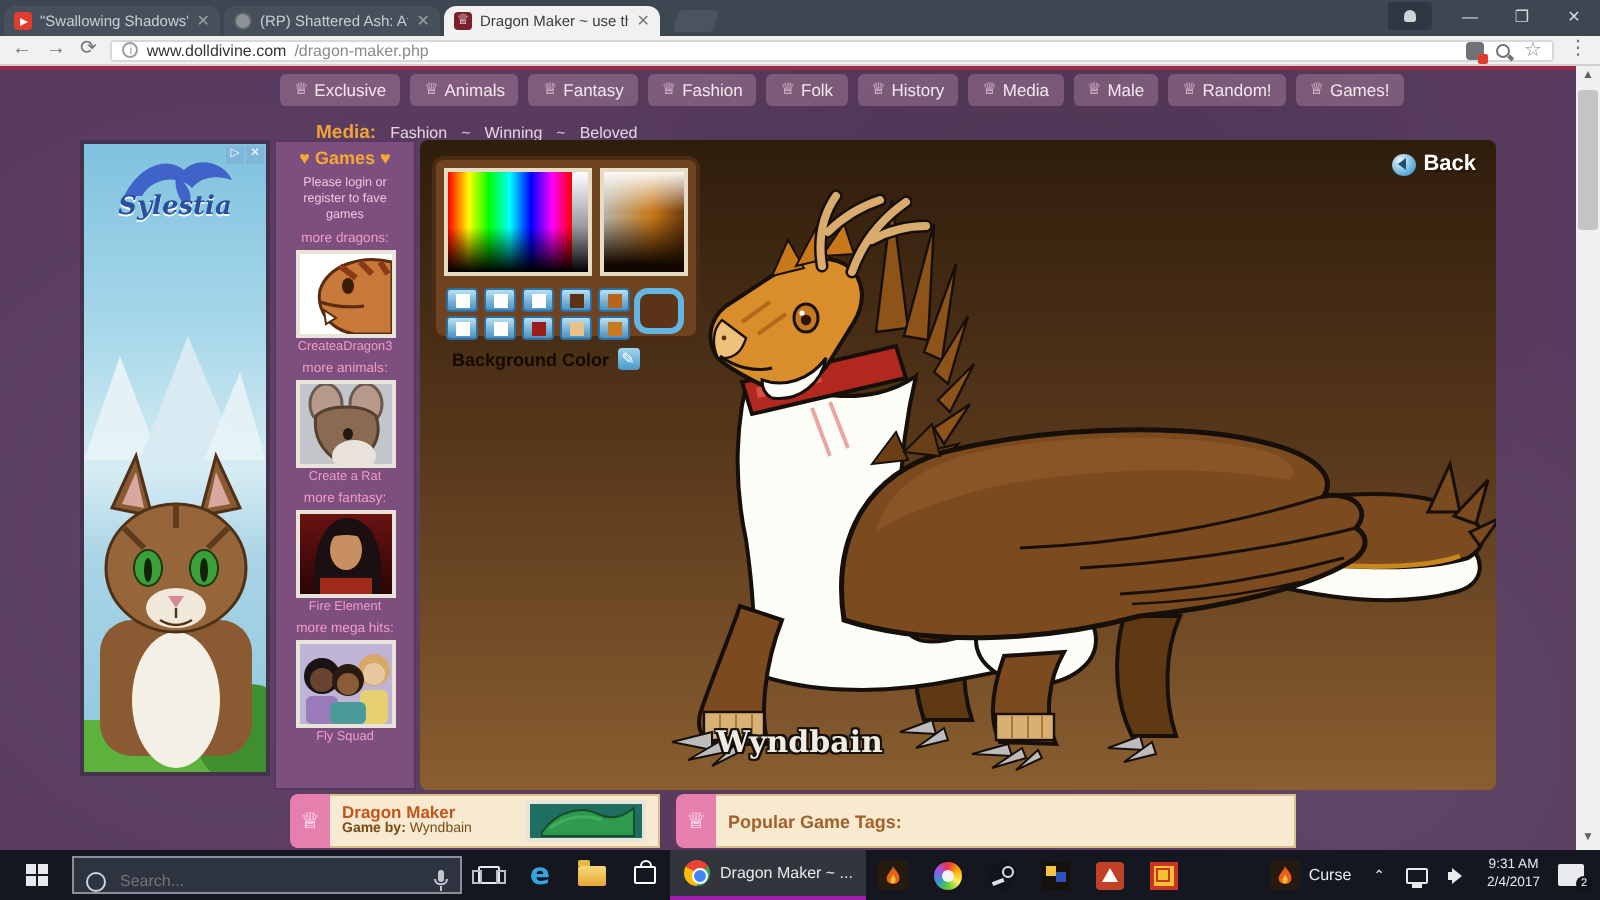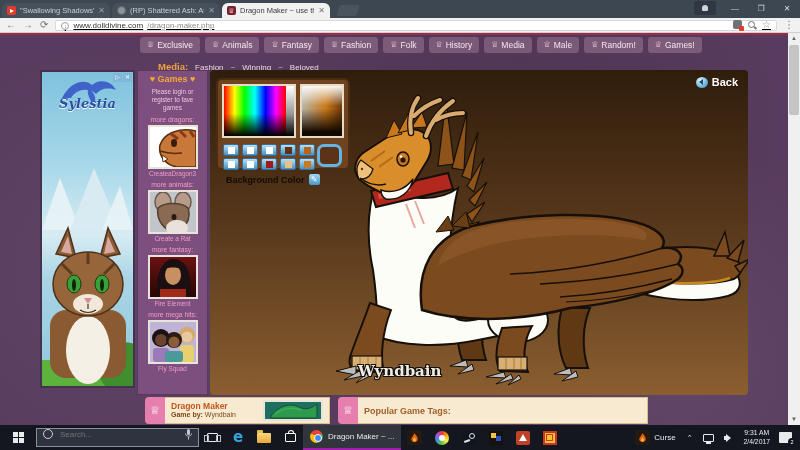--- a/index.html
+++ b/index.html
@@ -19,21 +19,21 @@
   .fav-yt::before{content:"";border-left:4px solid #fff;border-top:2.5px solid transparent;border-bottom:2.5px solid transparent;margin-left:1px;}
   .fav-forum{background:#8d9298;border-radius:50%;border:1.5px solid #5f6368;}
   .fav-dd{background:#7a1f2b;border-radius:2px;color:#fff;font-size:7px;line-height:9px;text-align:center;}
   .newtab{width:20px;height:11px;background:#4a545f;border-radius:2px;transform:skewX(-18deg);margin-left:8px;margin-bottom:2px;}
   .winctl{position:absolute;right:0;top:0;height:16px;display:flex;align-items:center;gap:0;}
   .winbtn{width:26px;height:16px;color:#d6d9dd;font-size:8px;display:flex;align-items:center;justify-content:center;}
   .avatarbtn{width:22px;height:14px;background:#2f3842;border-radius:2px;margin-right:6px;display:flex;align-items:center;justify-content:center;}
   .avatarbtn::before{content:"";width:6px;height:6px;background:#cfd4d9;border-radius:50% 50% 20% 20%;}
   .toolbar{position:absolute;top:18px;left:0;width:800px;height:15px;background:#f1f1f1;display:flex;align-items:center;padding:0 6px;gap:7px;border-bottom:1px solid #d0d0d0;}
   .navico{color:#6f7377;font-size:10px;line-height:1;}
-  .omnibox{flex:1;height:11px;background:#fff;border:1px solid #d8d8d8;border-radius:2px;display:flex;align-items:flex-end;gap:4px;padding:0 5px;font-size:8px;text-decoration:underline;}
+  .omnibox{flex:1;height:11px;background:#fff;border:1px solid #d8d8d8;border-radius:2px;display:flex;align-items:flex-start;gap:4px;padding:0 5px;font-size:8px;}
   .infoico{width:8px;height:8px;border:1px solid #9aa0a6;border-radius:50%;color:#9aa0a6;font-size:6px;line-height:8px;text-align:center;flex:0 0 auto;}
   .urlhost{color:#333;}
   .urlpath{color:#8a8a8a;}
   .omni-icons{display:flex;align-items:center;gap:6px;margin-left:auto;}
   .extico{position:relative;width:9px;height:9px;background:#6f7377;border-radius:2px;}
   .extico::after{content:"";position:absolute;right:-2px;bottom:-2px;width:5px;height:5px;background:#e23c2f;border-radius:1px;}
   .magico{position:relative;width:8px;height:8px;}
   .magico::before{content:"";position:absolute;width:5px;height:5px;border:1.5px solid #6f7377;border-radius:50%;}
   .magico::after{content:"";position:absolute;left:6px;top:6px;width:3px;height:1.5px;background:#6f7377;transform:rotate(45deg);}
   .starico{color:#8a8e92;font-size:10px;line-height:1;}
@@ -107,21 +107,21 @@
   .sb-up,.sb-down{position:absolute;left:0;width:12px;height:11px;color:#606060;font-size:6px;text-align:center;line-height:11px;}
   .sb-up{top:0;}
   .sb-down{bottom:0;}
   .sb-thumb{position:absolute;left:1px;top:12px;width:10px;height:70px;background:#c4c4c4;border-radius:2px;}
 
   
   .taskbar{position:absolute;top:425px;left:0;width:800px;height:25px;background:#14171f;display:flex;align-items:center;color:#e8eaee;}
   .startbtn{width:36px;height:25px;display:flex;align-items:center;justify-content:center;}
   .winlogo{display:grid;grid-template-columns:5px 5px;grid-auto-rows:5px;gap:1px;}
   .winlogo i{background:#e8eaee;}
-  .searchbox{width:163px;height:19px;background:#2e3340;border:1px solid #8a8f9a;display:flex;align-items:flex-start;gap:5px;padding:0 6px;}
+  .searchbox{width:195px;height:19px;background:#2e3340;border:1px solid #8a8f9a;display:flex;align-items:flex-end;gap:5px;padding:0 6px;}
   .cortana{width:10px;height:10px;border:1.5px solid #cfd3da;border-radius:50%;flex:0 0 auto;}
   .searchbox input{flex:1;background:transparent;border:none;outline:none;color:#c2c6ce;font-size:8px;font-family:"Liberation Sans",sans-serif;min-width:0;}
   .tb-ico{width:26px;height:25px;display:flex;align-items:center;justify-content:center;flex:0 0 auto;}
   .taskview{width:11px;height:9px;border:1.2px solid #e8eaee;border-radius:1px;position:relative;}
   .taskview::before{content:"";position:absolute;left:-4px;top:1px;width:3px;height:5px;border:1px solid #b9bdc6;}
   .taskview::after{content:"";position:absolute;right:-4px;top:1px;width:3px;height:5px;border:1px solid #b9bdc6;}
   .edge-e{color:#35a3dc;font-size:15px;font-weight:bold;font-family:"DejaVu Sans",sans-serif;line-height:1;}
   .folder{position:relative;width:14px;height:10px;background:linear-gradient(#f8d878,#e8a838);border-radius:1px;}
   .folder::before{content:"";position:absolute;top:-3px;left:0;width:6px;height:3px;background:#e8b848;border-radius:1px 1px 0 0;}
   .storebag{position:relative;width:11px;height:9px;border:1.3px solid #fff;border-radius:1px;}

